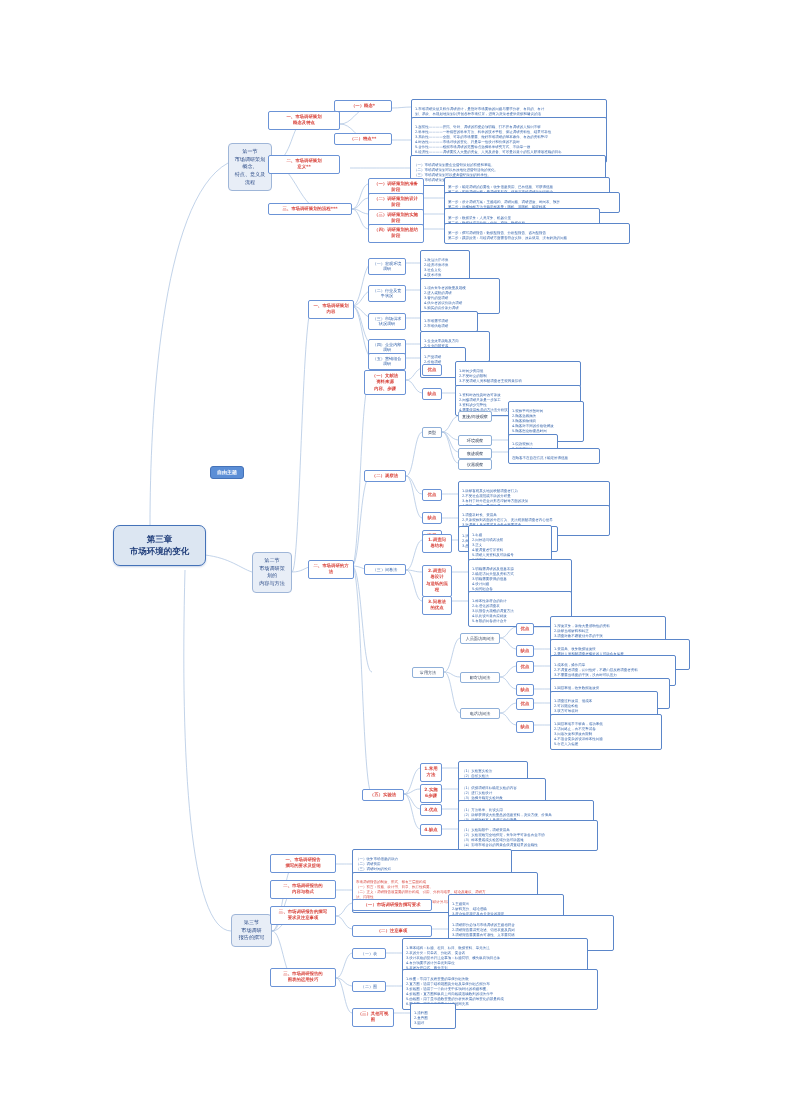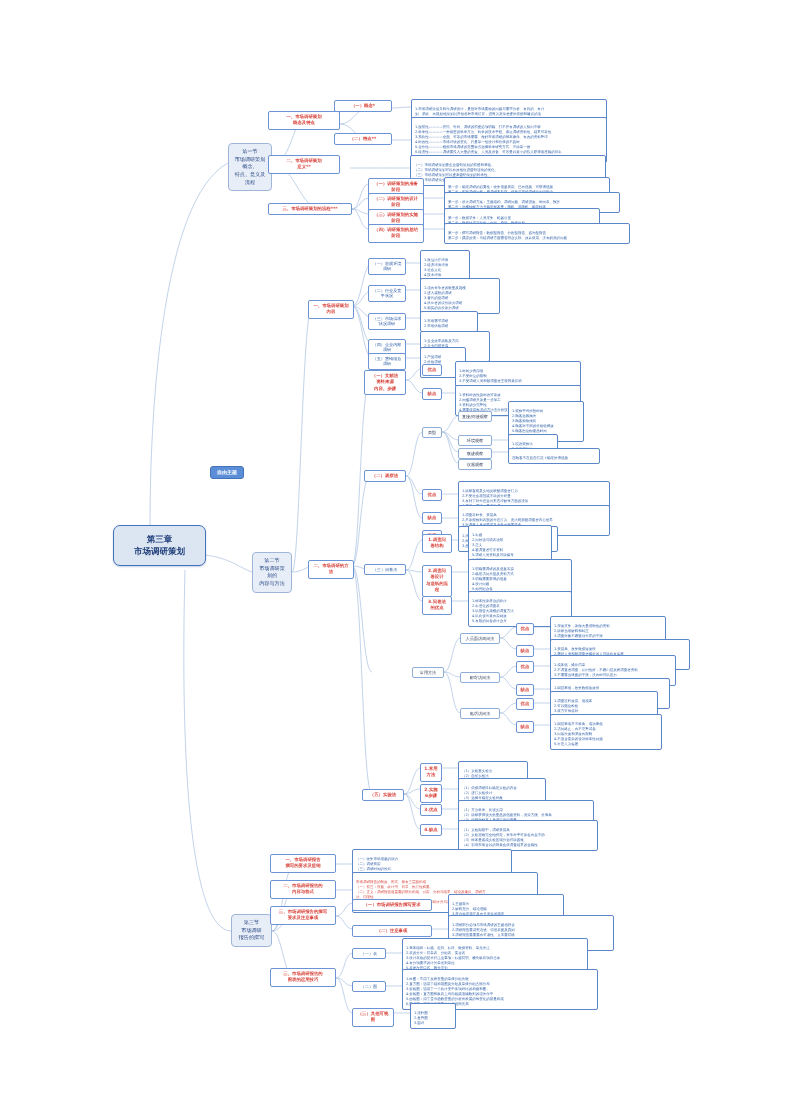--- a/index.html
+++ b/index.html
@@ -168,21 +168,21 @@
       <path d="M432,903 C440,903 442,903 448,903"></path>
       <path d="M432,929 C440,929 442,929 448,929"></path>
       <path d="M386,953 C394,953 396,953 402,953"></path>
       <path d="M386,986 C394,986 396,986 402,986"></path>
       <path d="M394,1013 C402,1013 404,1013 410,1013"></path>
     </g>
   </svg>
 
   <div class="node n-root" style="left:113px;top:525px;width:93px;">
     <span style="white-space:pre-line">第三章
-市场调研策划</span>
+市场环境的变化</span>
   </div>
 
   <div class="node n-pill" style="left:210px;top:466px;">
     <span>自由主题</span>
   </div>
 
   <div class="node n-sec" style="left:228px;top:143px;width:44px;">
     <span style="white-space:pre-line">第一节
 市场调研策划概念、
 特点、意义及流程</span>

